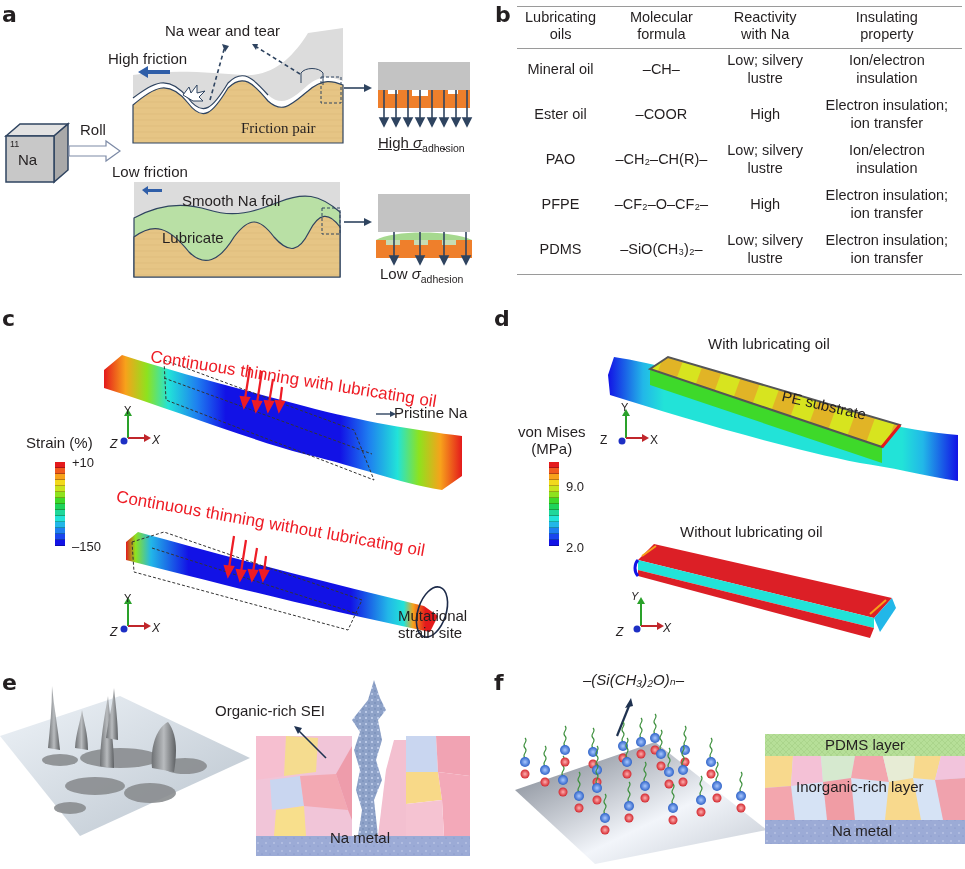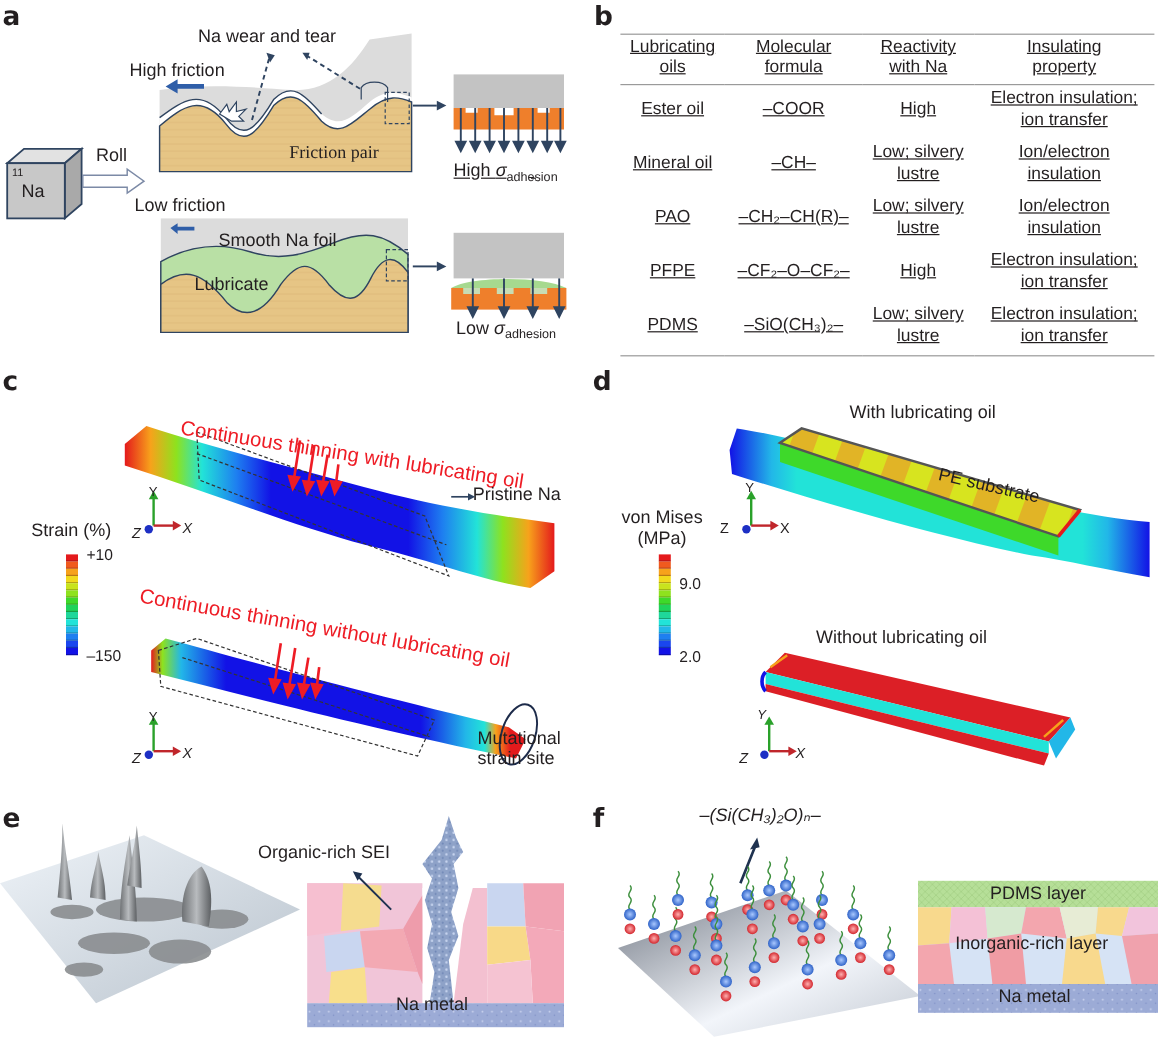--- a/index.html
+++ b/index.html
@@ -3,21 +3,21 @@
 <meta charset="utf-8">
 <style>
   html, body { margin: 0; padding: 0; background: #ffffff; }
   body { width: 965px; height: 869px; position: relative; overflow: hidden;
          font-family: "Liberation Sans", "DejaVu Sans", sans-serif; color: #231f20; }
   .panel-letter { position: absolute; font-weight: bold; font-size: 22px; font-family: "DejaVu Sans", sans-serif; line-height: 1; }
   .lbl { position: absolute; font-size: 15px; white-space: nowrap; line-height: 1.1; }
   .red-lbl { color: #ee1c25; font-size: 17px; }
   svg { position: absolute; overflow: visible; }
   
-  .tbl { position: absolute; left: 517px; top: 28px; width: 445px; border-collapse: collapse; font-size: 14.5px; text-decoration: underline; }
+  .tbl { position: absolute; left: 517px; top: 6px; width: 445px; border-collapse: collapse; font-size: 14.5px; }
   .tbl th { font-weight: normal; padding: 2px 0 4px 0; text-align: center; line-height: 1.2; vertical-align: top; }
   .tbl td { text-align: center; line-height: 1.2; padding: 3px 0 6px 0; height: 36px; vertical-align: middle; }
   .tbl thead tr { border-top: 1.5px solid #9a9a9a; border-bottom: 1.5px solid #9a9a9a; }
   .tbl tbody tr:last-child { border-bottom: 1.5px solid #9a9a9a; }
   .colorbar { position: absolute; display: flex; flex-direction: column; }
   .colorbar div { flex: 1; border-bottom: 0.8px solid rgba(0,0,0,0.25); }
   sub { font-size: 0.7em; }
 </style>
 </head>
 <body>
@@ -133,30 +133,30 @@
   <thead>
     <tr>
       <th><span>Lubricating</span><br><span>oils</span></th>
       <th><span>Molecular</span><br><span>formula</span></th>
       <th><span>Reactivity</span><br><span>with Na</span></th>
       <th><span>Insulating</span><br><span>property</span></th>
     </tr>
   </thead>
   <tbody>
     <tr>
+      <td>Mineral oil</td>
+      <td>–CH–</td>
+      <td><span>Low; silvery</span><br><span>lustre</span></td>
+      <td><span>Ion/electron</span><br><span>insulation</span></td>
+    </tr>
+    <tr>
       <td>Ester oil</td>
       <td>–COOR</td>
       <td><span>High</span></td>
       <td><span>Electron insulation;</span><br><span>ion transfer</span></td>
-    </tr>
-    <tr>
-      <td>Mineral oil</td>
-      <td>–CH–</td>
-      <td><span>Low; silvery</span><br><span>lustre</span></td>
-      <td><span>Ion/electron</span><br><span>insulation</span></td>
     </tr>
     <tr>
       <td>PAO</td>
       <td>–CH₂–CH(R)–</td>
       <td><span>Low; silvery</span><br><span>lustre</span></td>
       <td><span>Ion/electron</span><br><span>insulation</span></td>
     </tr>
     <tr>
       <td>PFPE</td>
       <td>–CF₂–O–CF₂–</td>

